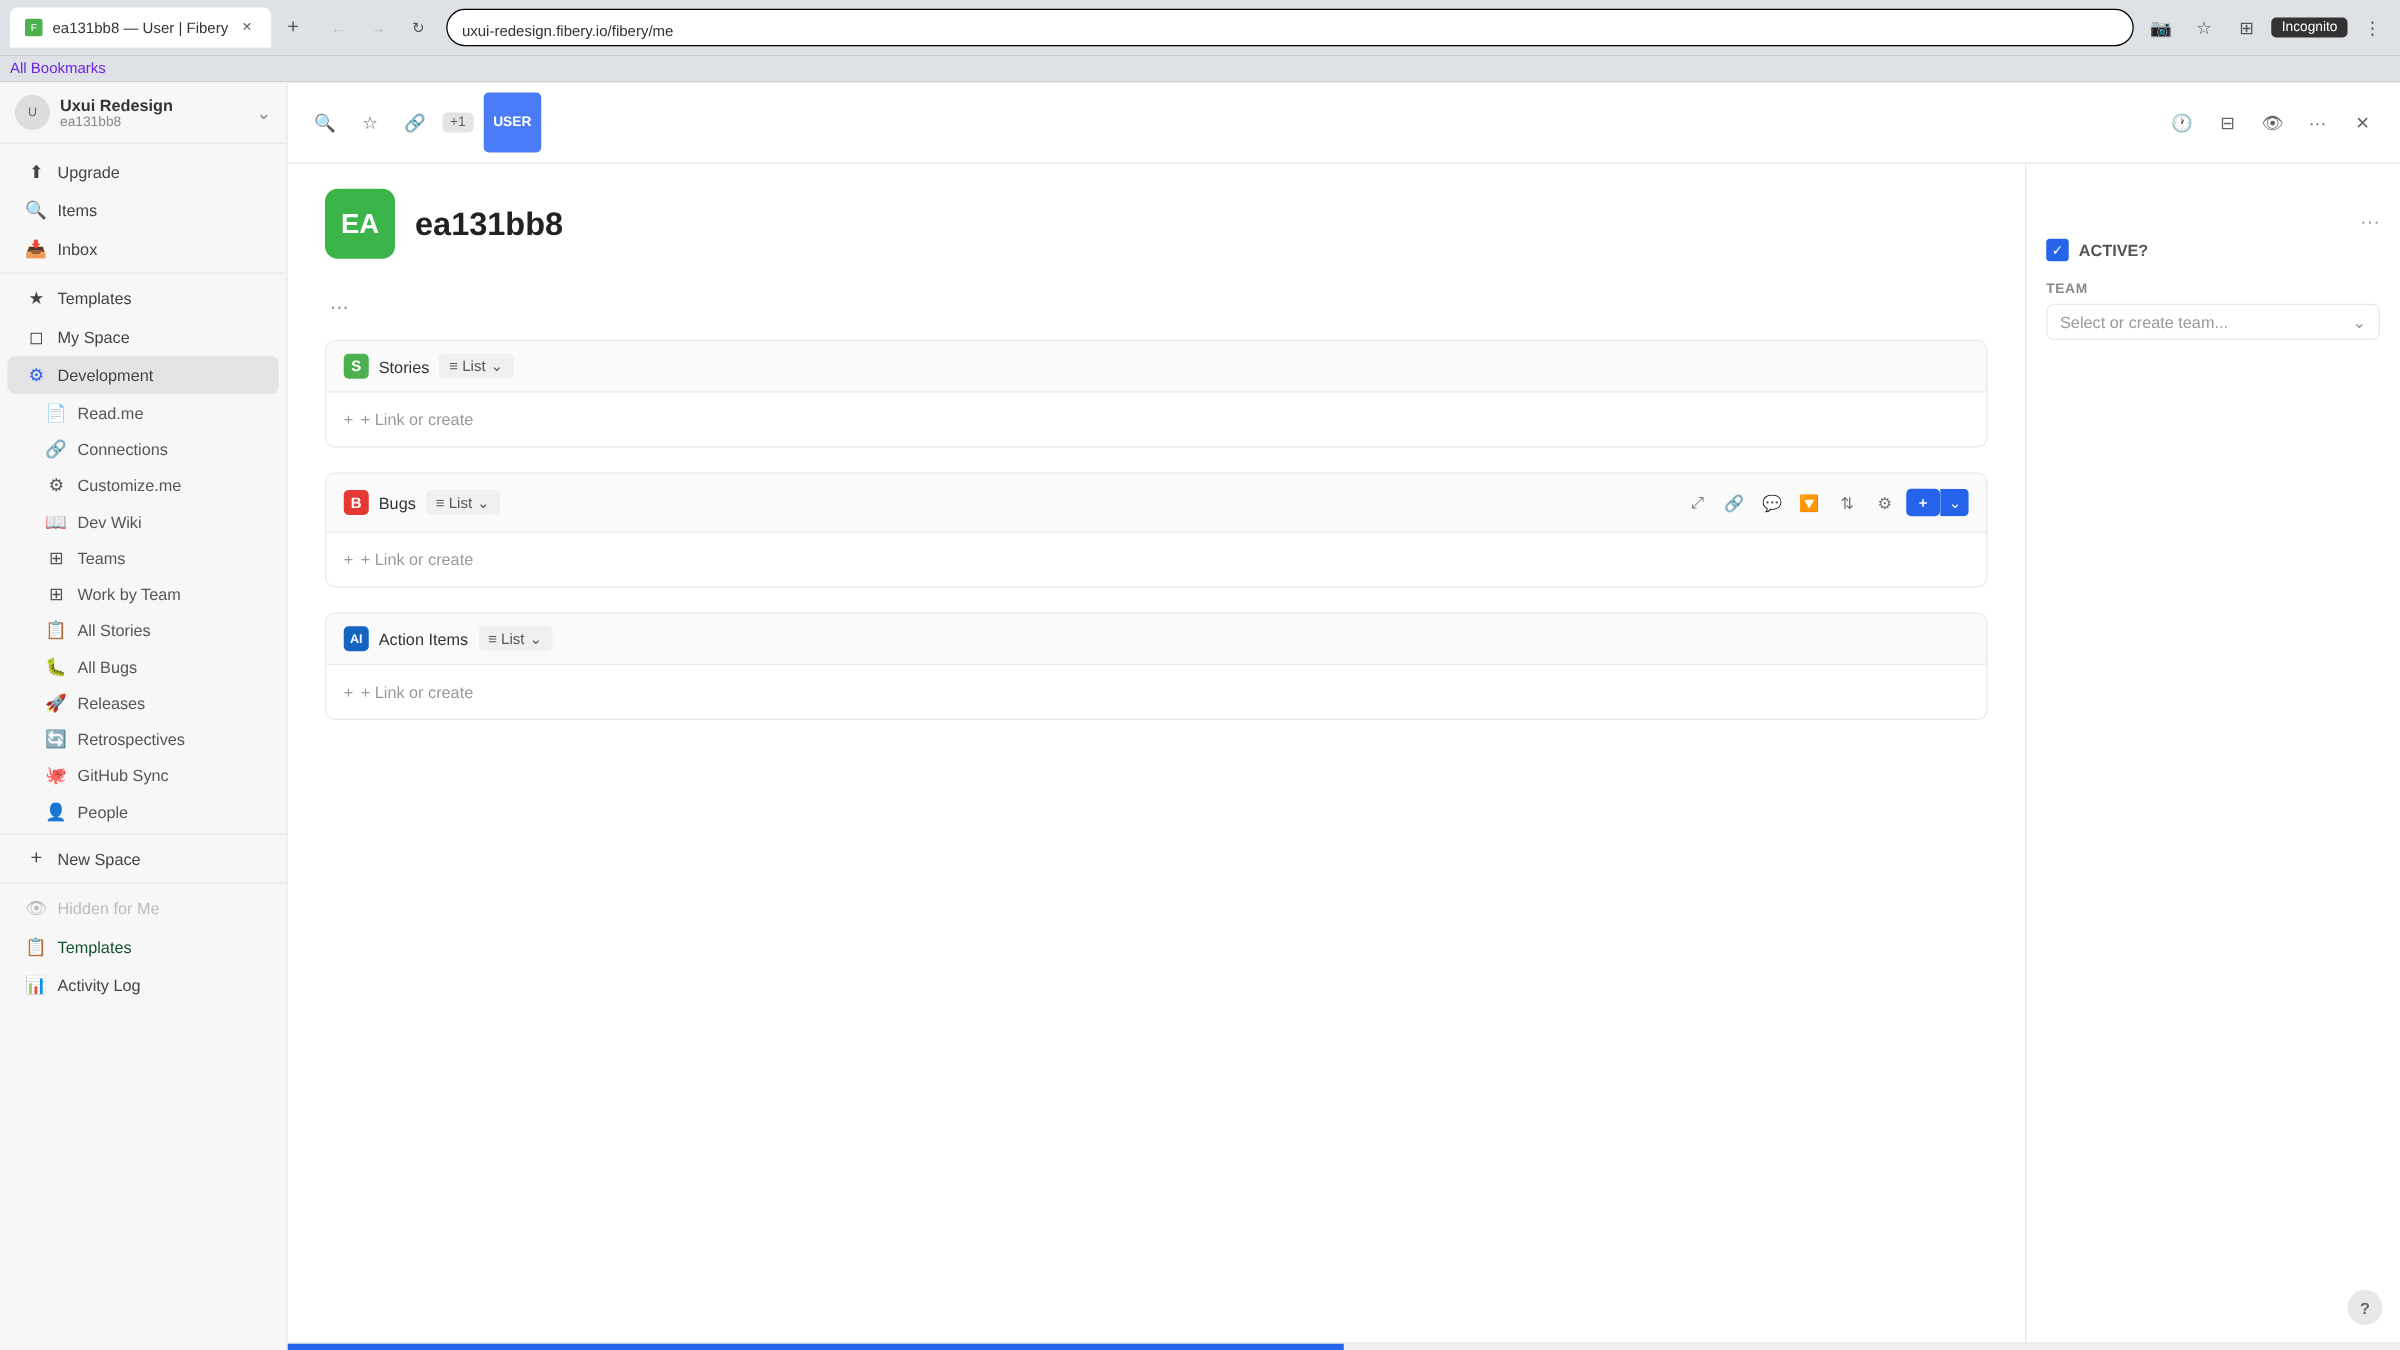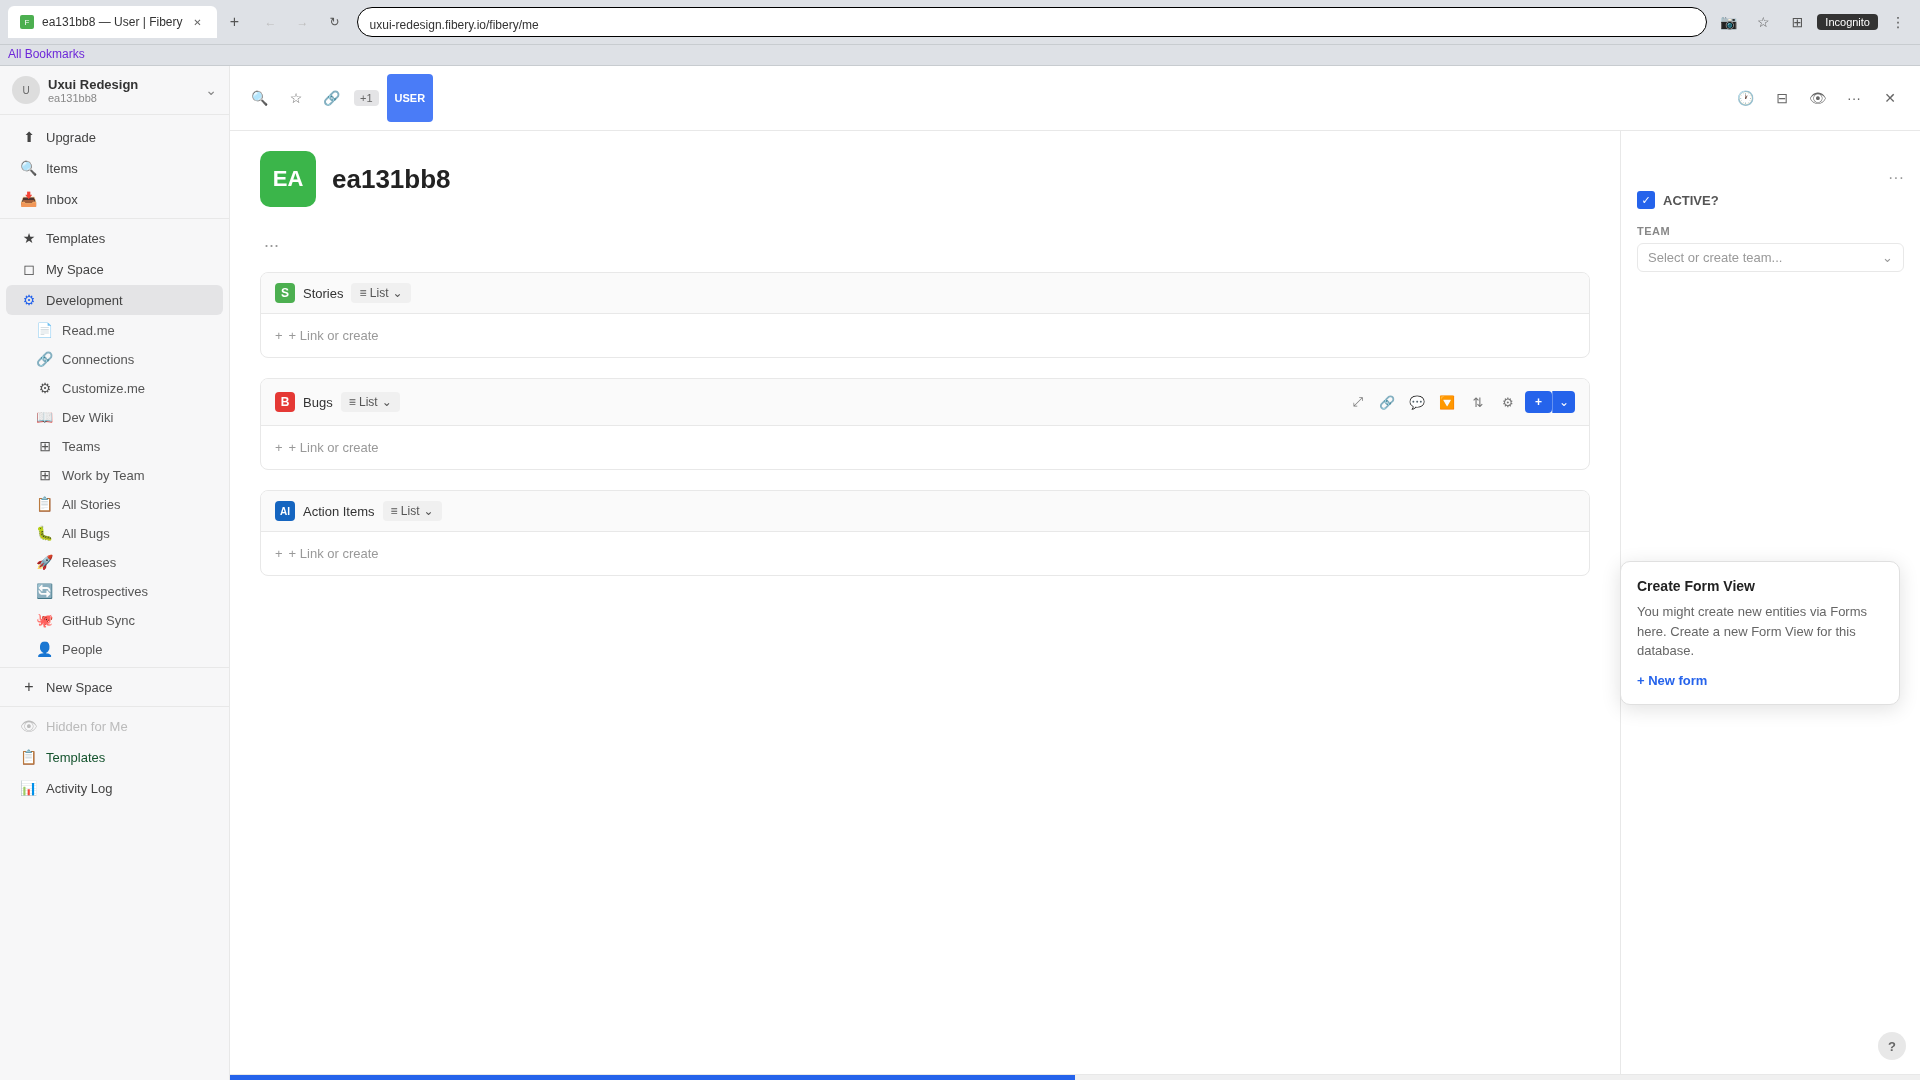--- a/index.html
+++ b/index.html
@@ -357,27 +357,20 @@
 
         <div class="panel-field">
           <div class="panel-field-label">TEAM</div>
           <div class="team-select">
             <span>Select or create team...</span>
             <span>⌄</span>
           </div>
         </div>
       </div>
 
-      <div class="tooltip-popup">
-        <div class="tooltip-title">Create Form View</div>
-        <div class="tooltip-desc">You might create new entities via Forms here. Create a new Form View for this database.</div>
-        <div class="tooltip-action">
-          <span>+ New form</span>
-        </div>
-      </div>
 
       <div class="question-btn">?</div>
     </div>
 
     <div class="bottom-bar">
       <div class="bottom-bar-progress"></div>
     </div>
   </div>
 </div>
 

